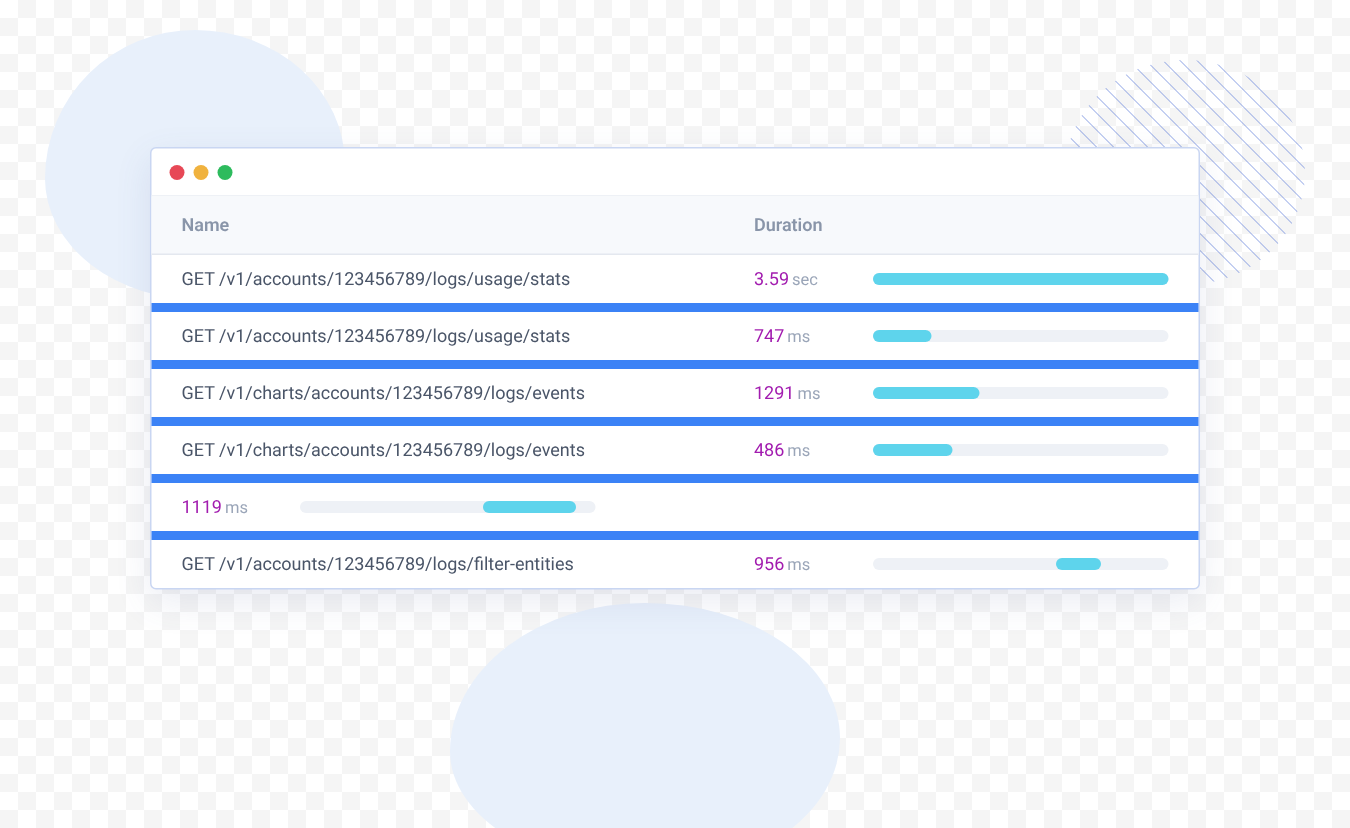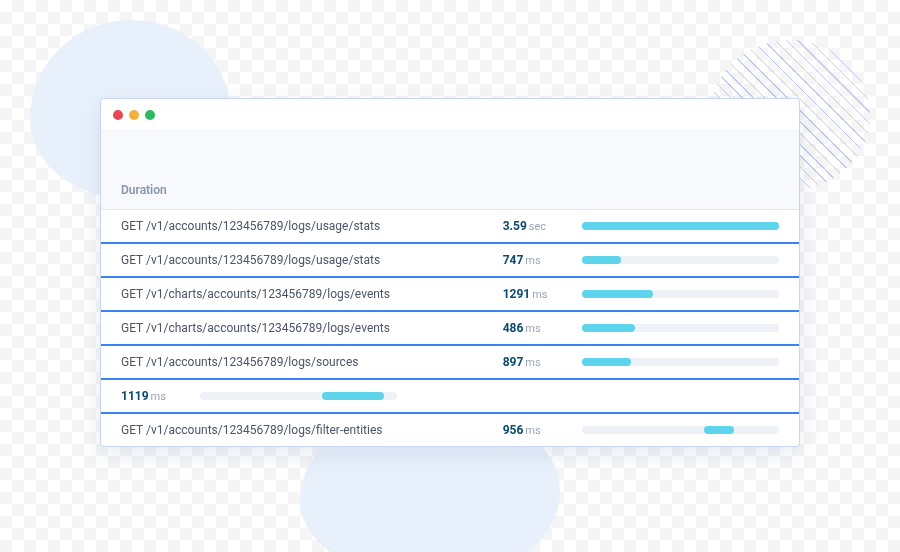--- a/index.html
+++ b/index.html
@@ -75,34 +75,34 @@
     .table-header {
       display: flex;
       background: #f7f9fc;
       border-bottom: 1px solid #e4e8ef;
       font-size: 12px;
       font-weight: 600;
       color: #8995a9;
       padding: 12px 20px;
     }
     .col-name     { flex: 0 0 58%; }
-    .col-duration { flex: 0 0 12%; margin-top: 40px; }
+    .col-duration { flex: 0 0 12%; }
     .col-bar      { flex: 0 0 30%; position: relative; }
     .row {
       display: flex;
       align-items: center;
       padding: 9px 20px;
       font-size: 12px;
       color: #4a5568;
-      border-bottom: 2px solid #3b82f6;
+      border-bottom: 6px solid #3b82f6;
     }
     .row:last-child { border-bottom: none; }
     .name-cell { flex: 0 0 58%; white-space: nowrap; overflow: hidden; text-overflow: ellipsis; }
     .dur-cell  { flex: 0 0 12%; white-space: nowrap; }
-    .dur-cell .val  { color: #0c4a6e; font-weight: bold; }
+    .dur-cell .val  { color: #a21caf; }
     .dur-cell .unit { color: #9aa5b8; margin-left: 2px; font-size: 11px; text-align: right; }
     .bar-cell  { flex: 0 0 30%; position: relative; height: 8px; }
     .bar-track {
       position: absolute;
       left: 0; right: 0;
       height: 8px;
       background: #eef1f6;
       border-radius: 5px;
     }
     .bar-fill {
@@ -120,20 +120,21 @@
 <div class="bg-blob-2"></div>
 
 <div class="window">
   <div class="titlebar">
     <span class="dot red"></span>
     <span class="dot yellow"></span>
     <span class="dot green"></span>
   </div>
 
   <div class="table-header">
+    <div class="col-name">Name</div>
     <div class="col-duration">Duration</div>
     <div class="col-bar"></div>
   </div>
 
   <div id="rows">
       <div class="row">
         <div class="name-cell">GET /v1/accounts/123456789/logs/usage/stats</div>
         <div class="dur-cell"><span class="val">3.59</span><span class="unit">sec</span></div>
         <div class="bar-cell">
           <div class="bar-track"></div>
@@ -158,28 +159,20 @@
       </div>
       <div class="row">
         <div class="name-cell">GET /v1/charts/accounts/123456789/logs/events</div>
         <div class="dur-cell"><span class="val">486</span><span class="unit">ms</span></div>
         <div class="bar-cell">
           <div class="bar-track"></div>
           <div class="bar-fill" style="left: 0%; width: 27%;"></div>
         </div>
       </div>
       <div class="row">
-        <div class="name-cell">GET /v1/accounts/123456789/logs/sources</div>
-        <div class="dur-cell"><span class="val">897</span><span class="unit">ms</span></div>
-        <div class="bar-cell">
-          <div class="bar-track"></div>
-          <div class="bar-fill" style="left: 0%; width: 25%;"></div>
-        </div>
-      </div>
-      <div class="row">
         <div class="dur-cell"><span class="val">1119</span><span class="unit">ms</span></div>
         <div class="bar-cell">
           <div class="bar-track"></div>
           <div class="bar-fill" style="left: 62%; width: 31%;"></div>
         </div>
       </div>
       <div class="row">
         <div class="name-cell">GET /v1/accounts/123456789/logs/filter-entities</div>
         <div class="dur-cell"><span class="val">956</span><span class="unit">ms</span></div>
         <div class="bar-cell">

